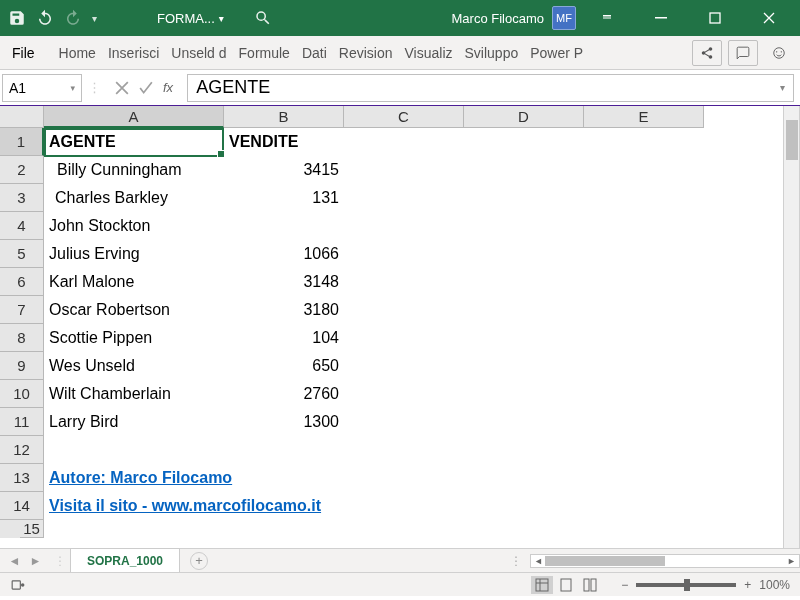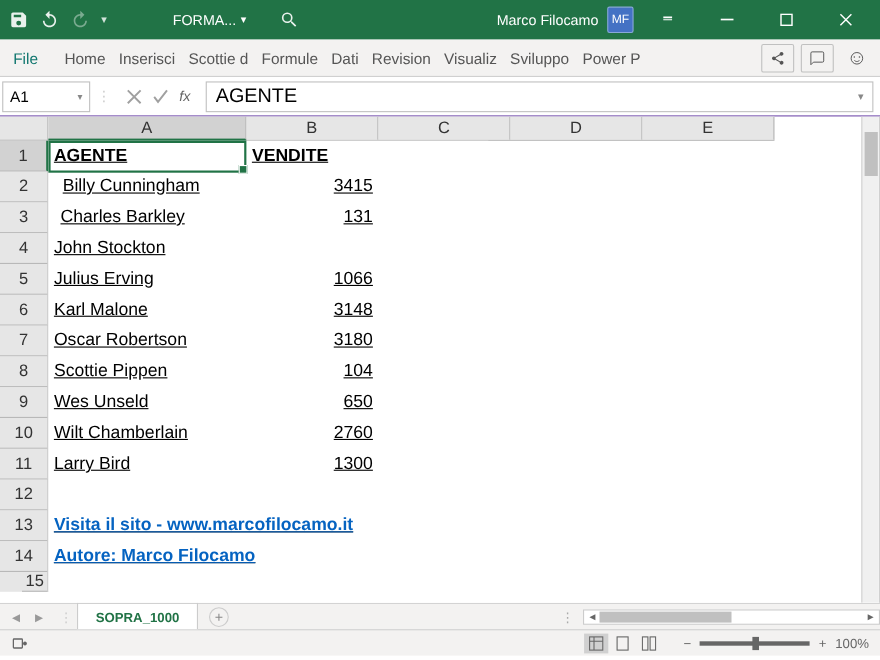--- a/index.html
+++ b/index.html
@@ -9,41 +9,41 @@
 .titlebar .qat-icon { width: 18px; height: 18px; fill: #fff; opacity: .9; }
 .titlebar .doc-name { margin-left: 60px; font-size: 13px; }
 .titlebar .menu-dd { margin-left: 4px; font-size: 10px; }
 .titlebar .search-icon { margin-left: 30px; }
 .titlebar .user { margin-left: auto; display: flex; align-items: center; gap: 8px; }
 .titlebar .avatar { width: 24px; height: 24px; border-radius: 2px; background: #4472c4; color: #fff; font-size: 11px; display: flex; align-items: center; justify-content: center; border: 1px solid #88a8d8; }
 .titlebar .win-btn { width: 46px; height: 36px; display: flex; align-items: center; justify-content: center; }
 .titlebar .win-btn svg { fill: #fff; width: 12px; height: 12px; }
 .ribbon-tabs { height: 34px; background: #f3f2f1; display: flex; align-items: center; padding: 0 6px; gap: 0; font-size: 14px; color: #555; border-bottom: 1px solid #d0d0d0; }
 .ribbon-tabs .tab { padding: 0 6px; height: 100%; display: flex; align-items: center; white-space: nowrap; }
-.ribbon-tabs .tab.file { color: #0f766e; font-weight: 400; margin-right: 12px; }
+.ribbon-tabs .tab.file { color: #000000; font-weight: 400; margin-right: 12px; }
 .ribbon-tabs .spacer { flex: 1; }
 .ribbon-tabs .ribbon-btn { width: 30px; height: 26px; border: 1px solid #c0c0c0; margin-left: 6px; display: flex; align-items: center; justify-content: center; border-radius: 2px; }
 .ribbon-tabs .ribbon-btn svg { width: 14px; height: 14px; fill: #555; }
 .formula-bar { height: 36px; display: flex; align-items: center; border-bottom: 1px solid #4c1d95; padding: 4px 6px 4px 2px; gap: 6px; background:#fff; }
 .name-box { width: 80px; height: 28px; border: 1px solid #c0c0c0; padding: 0 6px; display: flex; align-items: center; font-size: 14px; justify-content: space-between; }
 .fx-group { display: flex; align-items: center; gap: 10px; padding: 0 8px; color: #888; }
 .fx-group svg { width: 14px; height: 14px; fill: #a0a0a0; }
 .fx-label { font-style: italic; font-size: 13px; color: #666; }
 .formula-input { flex: 1; height: 28px; border: 1px solid #c0c0c0; padding: 0 8px; font-size: 18px; display: flex; align-items: center; }
 .formula-input .dd { margin-left:auto; font-size:10px; color:#888;}
 .sheet { position: relative; height: 442px; background: #fff; overflow: hidden; border-right: 1px solid #d0d0d0;}
 .corner { position: absolute; left: 0; top: 0; width: 44px; height: 22px; background: #e6e6e6; border-right: 1px solid #b8b8b8; border-bottom: 1px solid #b8b8b8; }
 .col-headers { position: absolute; left: 44px; top: 0; height: 22px; display: flex; background: #e6e6e6; border-bottom:1px solid #b8b8b8;}
 .col-h { border-right: 1px solid #b8b8b8; display: flex; align-items: center; justify-content: center; font-size: 15px; color: #333; background: #e6e6e6; }
 .col-h.sel { background: #d2d2d2; border-bottom: 2px solid #217346; height: 22px; }
 .row-headers { position: absolute; left: 0; top: 22px; width: 44px; background: #e6e6e6; border-right:1px solid #b8b8b8;}
 .row-h { height: 28px; border-bottom: 1px solid #b8b8b8; display: flex; align-items: center; justify-content: center; font-size: 15px; color: #333; background: #e6e6e6; }
 .row-h.sel { background: #d2d2d2; border-right: 2px solid #217346; width:44px; }
 .cells { position: absolute; left: 44px; top: 22px; background: #fff; }
-.row { display: flex; height: 28px; text-decoration: underline; }
+.row { display: flex; height: 28px; }
 .cell { font-size: 16px; padding: 2px 5px; display: flex; align-items: center; overflow: visible; white-space: nowrap; }
 .cell.r { justify-content: flex-end; }
 .cell.bold { font-weight: 600; }
 .cell.link { color: #0563c1; text-decoration: underline; font-weight: 600; }
 .active-cell { position: absolute; left: 44px; top: 22px; width: 180px; height: 29px; border: 2px solid #217346; pointer-events: none; }
 .active-cell::after { content:""; position:absolute; right:-3px; bottom:-3px; width:6px; height:6px; background:#217346; border:1px solid #fff;}
 .vscroll { position:absolute; right:0; top:0; width:16px; height:442px; background:#f0f0f0; border-left:1px solid #d0d0d0;}
 .vscroll .thumb { position:absolute; top:14px; left:2px; width:12px; height:40px; background:#c0c0c0;}
 .tabs-bar { height: 24px; display: flex; align-items: center; border-top: 1px solid #d0d0d0; background: #f3f2f1; font-size: 12px; }
 .tabs-bar .nav-arrows { width: 50px; display: flex; align-items: center; justify-content: center; gap: 9px; color: #999; }
@@ -108,21 +108,21 @@
         </svg>
       </div>
   </div>
 </div>
 
 <div class="ribbon-tabs">
   <div class="tab file">File</div>
   <div id="ribbon-tabs-container" style="display:flex;">
       <div class="tab">Home</div>
       <div class="tab">Inserisci</div>
-      <div class="tab">Scottie d</div>
+      <div class="tab">Unseld d</div>
       <div class="tab">Formule</div>
       <div class="tab">Dati</div>
       <div class="tab">Revision</div>
       <div class="tab">Visualiz</div>
       <div class="tab">Sviluppo</div>
       <div class="tab">Power P</div>
     </div>
   <div class="spacer"></div>
   <div class="ribbon-btn">
       <svg viewBox="0 0 24 24">
@@ -233,24 +233,24 @@
       </div>
       <div class="row">
         <div class="cell" style="width: 180px;">Larry Bird</div>
         <div class="cell r" style="width: 120px;">1300</div>
       </div>
       <div class="row">
         <div class="cell" style="width: 180px;"></div>
         <div class="cell" style="width: 120px;"></div>
       </div>
       <div class="row">
+        <div class="cell link" style="width: 400px;">Autore: Marco Filocamo</div>
+      </div>
+      <div class="row">
         <div class="cell link" style="width: 400px;">Visita il sito - www.marcofilocamo.it</div>
-      </div>
-      <div class="row">
-        <div class="cell link" style="width: 400px;">Autore: Marco Filocamo</div>
       </div>
       <div class="row" style="height: 18px;">
         <div class="cell" style="width: 180px;"></div>
       </div>
     </div>
   <div class="active-cell"></div>
   <div class="vscroll">
       <div class="thumb"></div>
     </div>
 </div>

